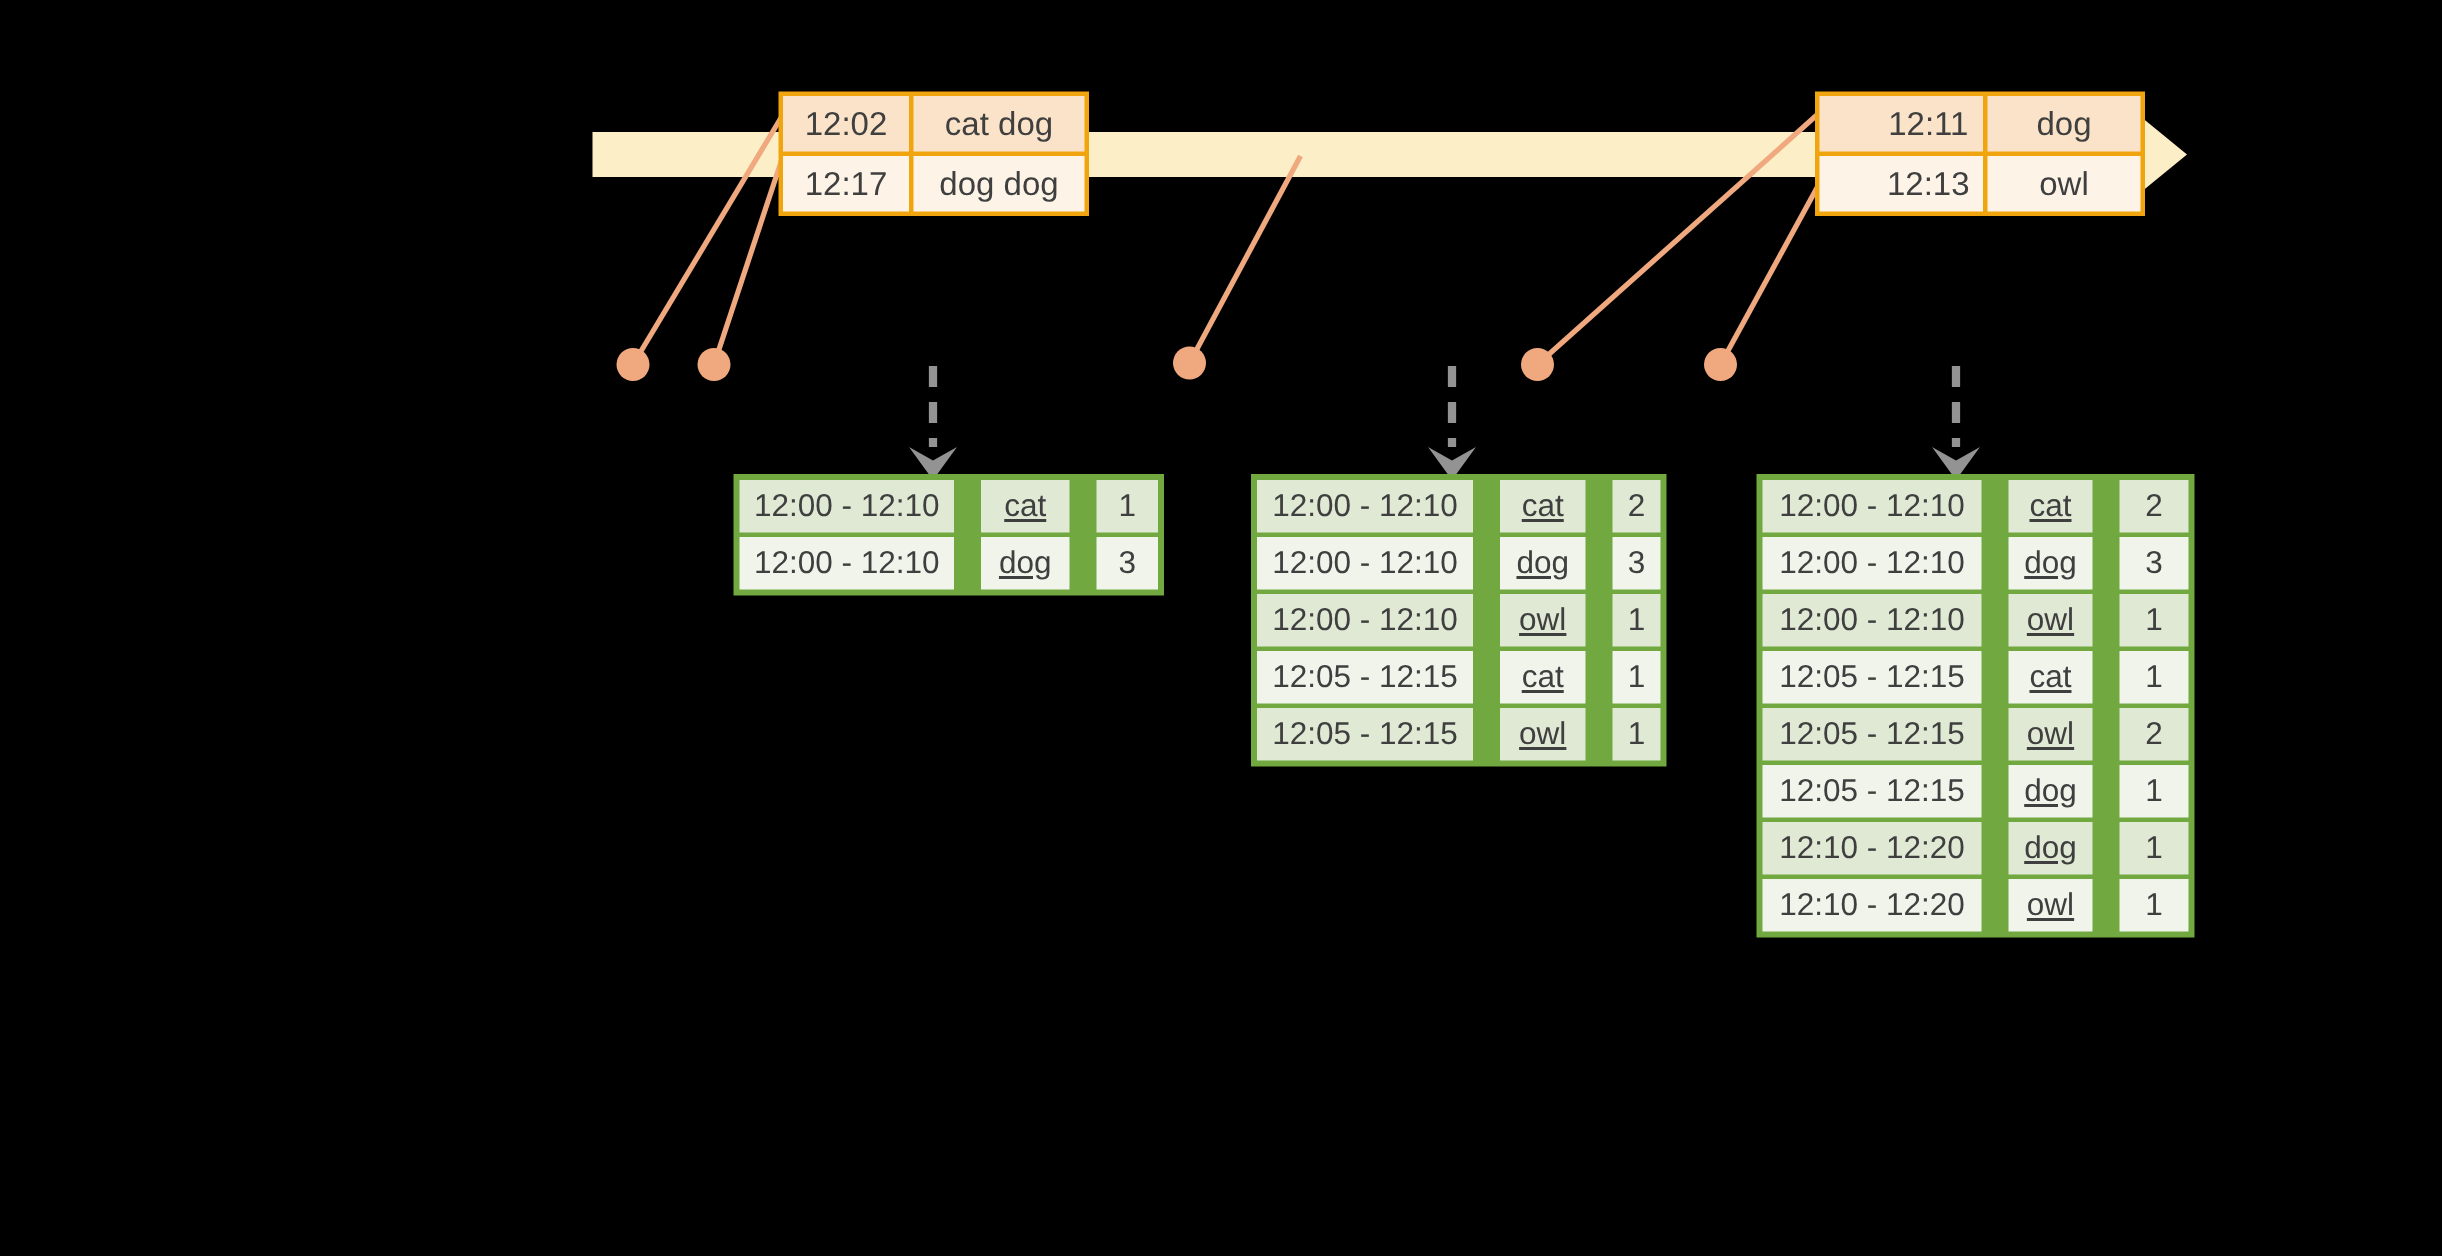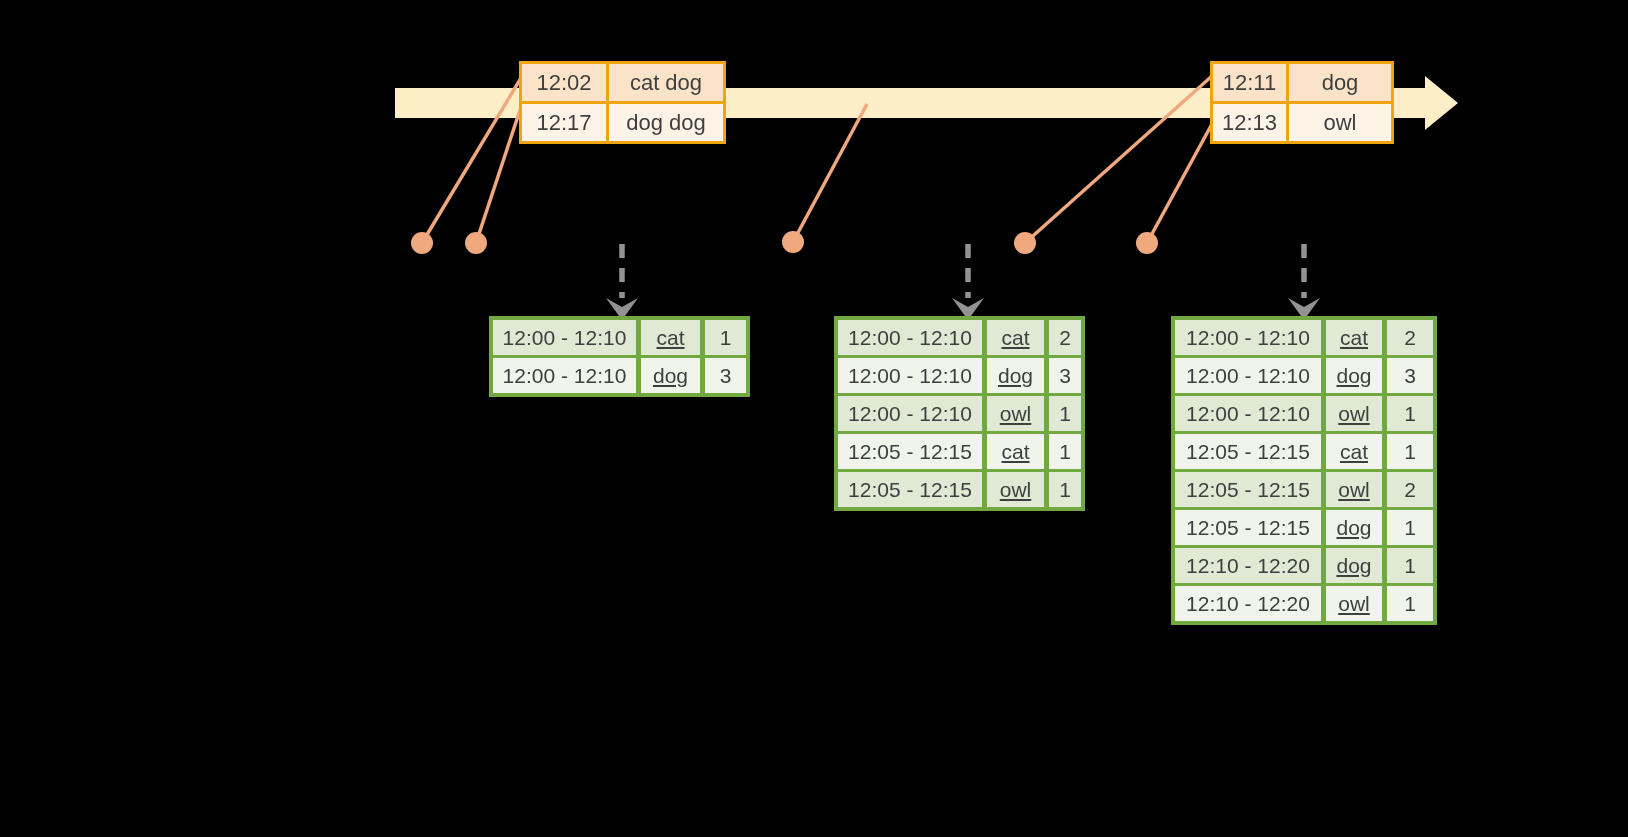--- a/index.html
+++ b/index.html
@@ -36,33 +36,33 @@
     background:var(--event-table-border);
     padding:3px;
   }
   .event-table .row{display:flex;gap:3px;}
   .event-table .cell{
     height:37px;display:flex;align-items:center;justify-content:center;
     font-size:22px;
   }
   .event-table .time{width:84px;}
   .event-table .words{width:114px;}
-  .event-table.et3 .time{width:73px;}
+  .event-table.et3 .time{width:73px;padding-left:36px;}
   .event-table.et3 .words{width:102px;}
   .event-table .row:nth-of-type(odd) .cell{background:var(--event-row-dark);}
   .event-table .row:nth-of-type(even) .cell{background:var(--event-row-light);}
 
   
   .result-table{
     position:absolute;z-index:2;
     display:flex;flex-direction:column;gap:3px;
     background:var(--result-table-border);
     padding:4px;
   }
-  .result-table .row{display:flex;gap:5px;}
+  .result-table .row{display:flex;gap:18px;}
   .result-table .cell{
     height:35px;display:flex;align-items:center;justify-content:center;
     font-size:21px;
   }
   .result-table .window{width:143px;}
   .result-table .word{width:59px;text-decoration:underline;}
   .result-table .count{width:41px;}
   .result-table.gt2 .window{width:144px;}
   .result-table.gt2 .word{width:57px;}
   .result-table.gt2 .count{width:32px;}

